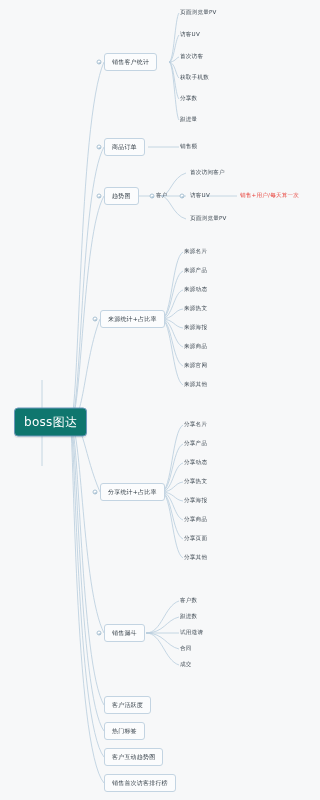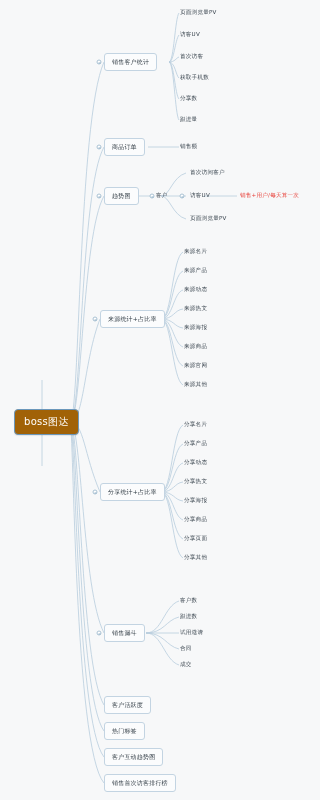--- a/index.html
+++ b/index.html
@@ -14,25 +14,25 @@
 
   
   .node{
     position:absolute;
     white-space:nowrap;
     box-sizing:border-box;
     transform:translateY(-50%);
   }
   
   .node.root{
-    background:#a16207;
+    background:#0f766e;
     border:1px solid #6b97bb;
     border-radius:4px;
     color:#ffffff;
-    font-size:10px;
+    font-size:12px;
     padding:5px 9px;
     letter-spacing:.3px;
     box-shadow:0 1px 1px rgba(0,0,0,.08);
   }
   
   .node.boxed{
     background:#fbfcfd;
     border:1px solid #c3d4e2;
     border-radius:3px;
     color:#2f3a43;

